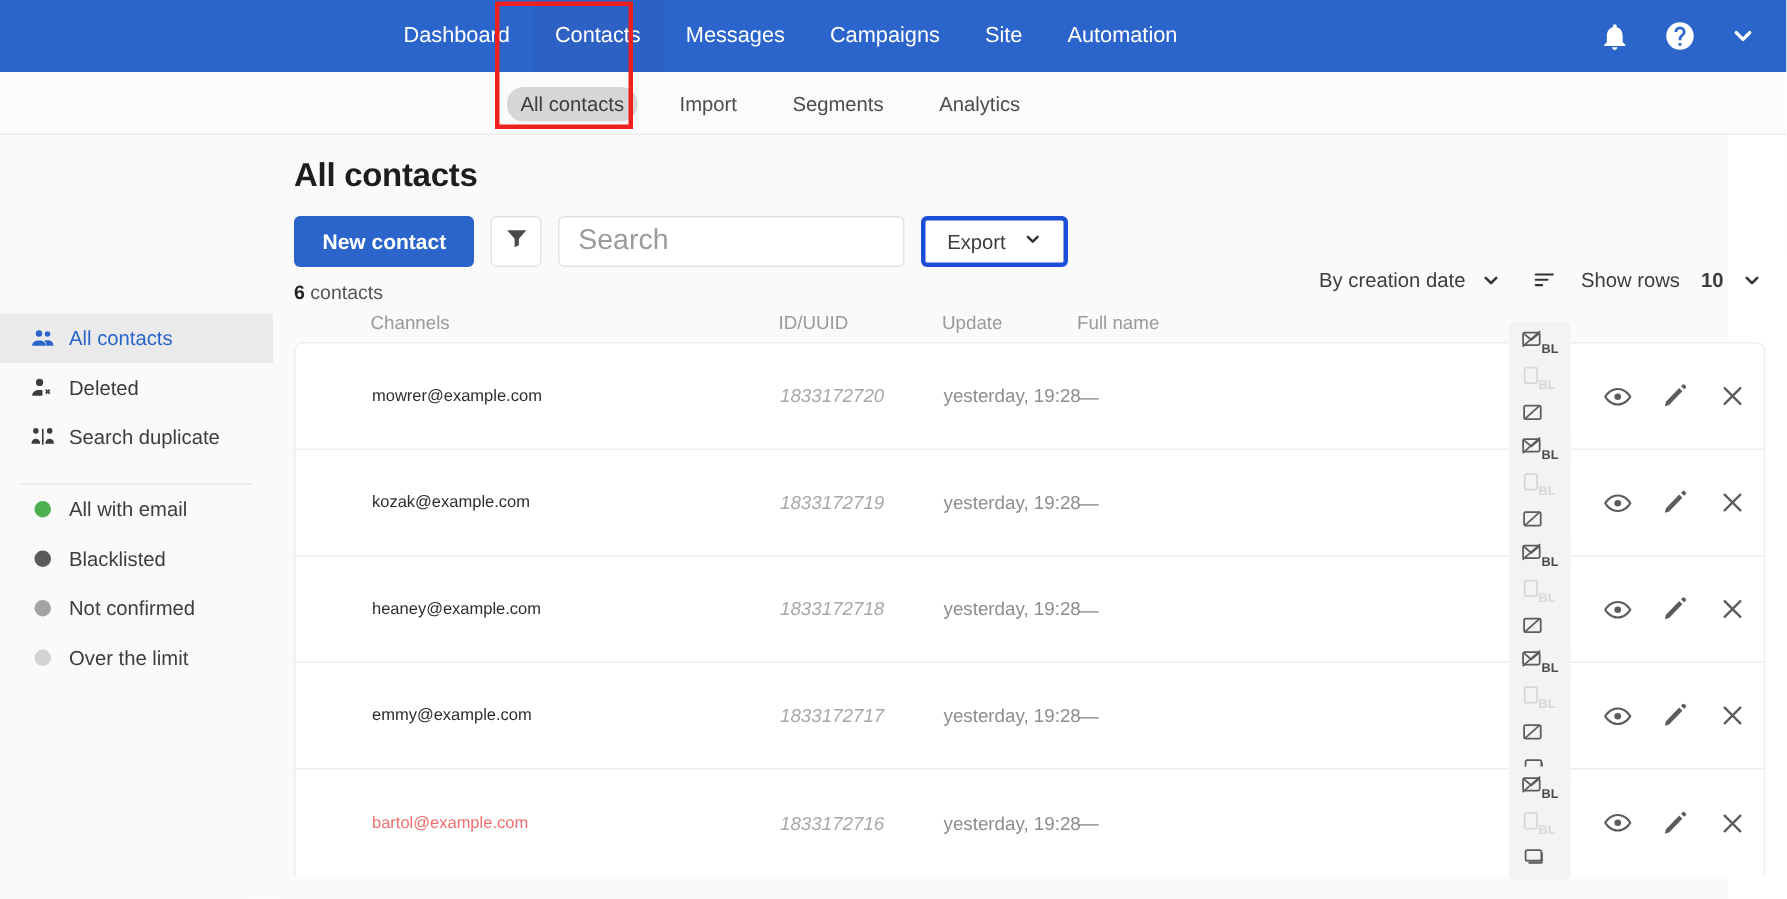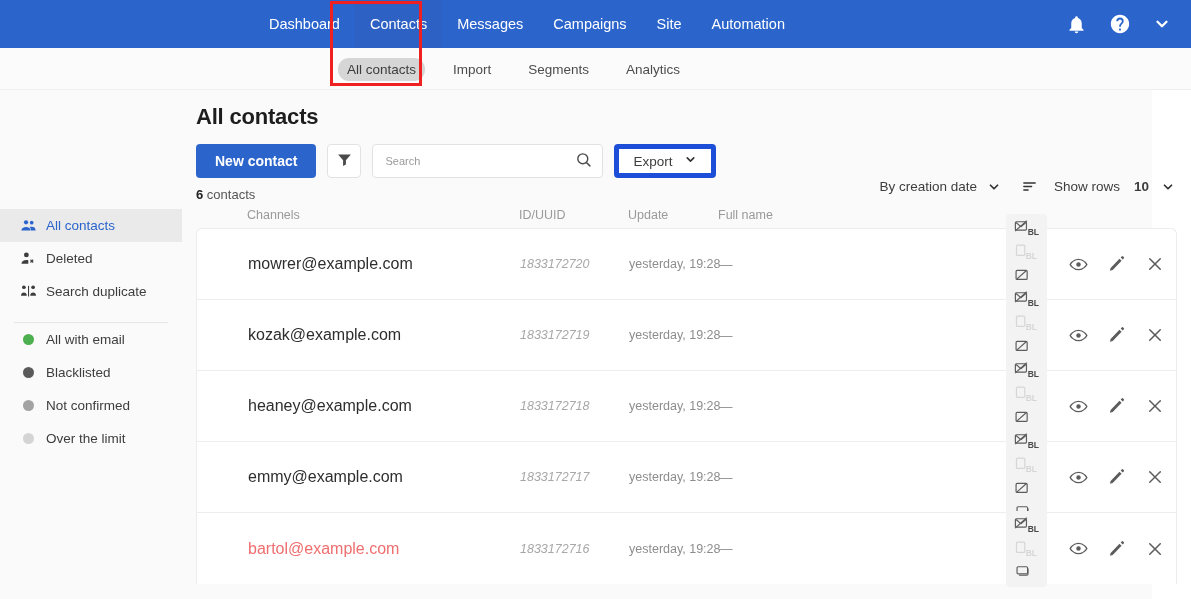--- a/index.html
+++ b/index.html
@@ -96,26 +96,26 @@
   .btn-icon-sq {
     width: 34px; height: 34px; background: #fff; border: 1px solid #e2e2e2;
     border-radius: 4px; display: flex; align-items: center; justify-content: center;
     cursor: pointer;
   }
   .searchbox {
     width: 231px; height: 34px; background: #fff; border: 1px solid #e2e2e2;
     border-radius: 4px; display: flex; align-items: center; padding: 0 10px 0 12px;
   }
   .searchbox input {
-    flex: 1; border: none; outline: none; font-size: 11px;
+    flex: 1; border: none; outline: none; font-size: 19px;
     color: #3d3d3d; font-family: inherit; background: transparent;
   }
   .searchbox input::placeholder { color: #9b9b9b; }
   .btn-export {
-    height: 34px; background: #fff; border: 5px solid #1d4ed8; border-radius: 4px;
+    height: 34px; background: #fff; border: 3px solid #1d4ed8; border-radius: 4px;
     display: flex; align-items: center; gap: 11px; padding: 0 14px;
     font-size: 13.5px; color: #3d3d3d; cursor: pointer; font-family: inherit;
   }
 
   .countline { padding: 9px 0 0 14px; font-size: 13px; color: #555; }
   .countline b { color: #222; }
 
   .rowctl {
     position: absolute; right: 16px; top: 88px;
     display: flex; align-items: center; font-size: 13.5px; color: #3d3d3d;
@@ -136,21 +136,21 @@
     display: flex; align-items: center; height: 71px; position: relative;
     border-bottom: 1px solid #ededed;
   }
   .trow:last-child { border-bottom: none; }
 
   .c-ch  { position: absolute; left: 51px; }
   .c-id  { position: absolute; left: 323px; }
   .c-up  { position: absolute; left: 408px; margin-left: 24px; }
   .c-fn  { position: absolute; left: 522px; }
 
-  .cell-email { font-size: 16px; color: #2e2e2e; }
+  .cell-email { font-size: 11px; color: #2e2e2e; }
   .cell-email.warn { color: #ef6e6e; }
   .cell-id { font-size: 12.5px; color: #a8a8a8; font-style: italic; }
   .cell-up { font-size: 12.5px; color: #8d8d8d; }
   .cell-fn { font-size: 13.5px; color: #8d8d8d; }
 
   .actions { position: absolute; right: 12px; display: flex; align-items: center; }
   .chgroup {
     display: flex; align-items: flex-start; gap: 6px;
     background: #f3f3f3; border-radius: 4px; padding: 5px 8px; flex-direction: column;
   }

